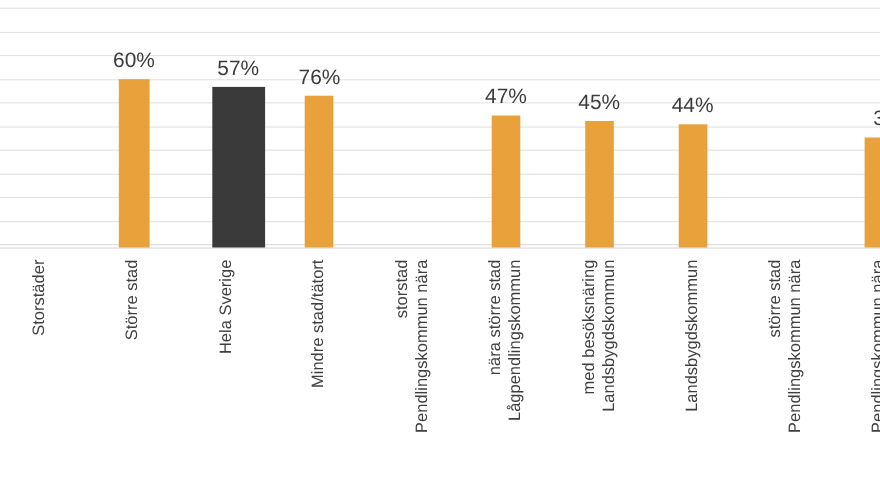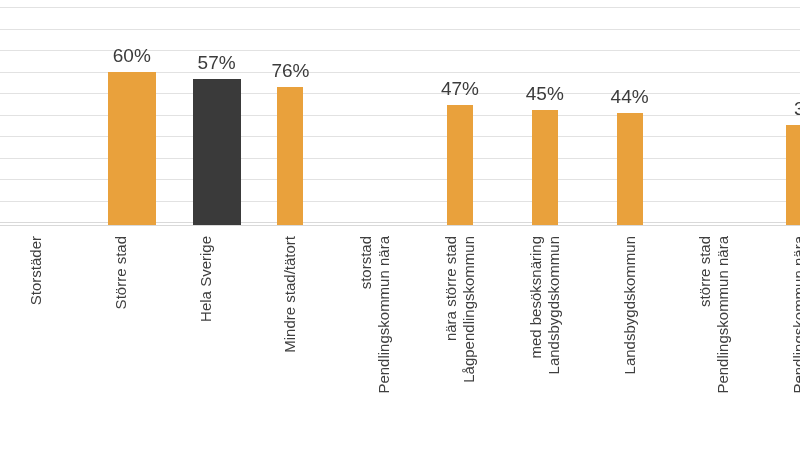--- a/index.html
+++ b/index.html
@@ -121,21 +121,21 @@
       <div class="gridline" style="top: 114.5px;"></div>
       <div class="gridline" style="top: 136px;"></div>
       <div class="gridline" style="top: 157.5px;"></div>
       <div class="gridline" style="top: 179px;"></div>
       <div class="gridline" style="top: 200.5px;"></div>
       <div class="gridline baseline" style="top: 222px;"></div>
       <div class="gridline baseline" style="top: 225px; background: rgb(217, 217, 217);"></div>
     </div>
 
   <div id="plot">
-      <div class="bar-slot" style="left: 107.8px; width: 48px;">
+      <div class="bar-slot" style="left: 107.8px; width: 28px;">
         <div class="bar" style="height: 153.18px; background: rgb(233, 161, 60);"></div>
         <div class="bar-label" style="top: 45.82px; color: rgb(60, 60, 60);">60%</div>
       </div>
       <div class="bar-slot" style="left: 192.6px; width: 48px;">
         <div class="bar" style="height: 145.521px; background: rgb(58, 58, 58);"></div>
         <div class="bar-label" style="top: 53.479px; color: rgb(60, 60, 60);">57%</div>
       </div>
       <div class="bar-slot" style="left: 277.4px; width: 26px;">
         <div class="bar" style="height: 137.862px; background: rgb(233, 161, 60);"></div>
         <div class="bar-label" style="top: 61.138px; color: rgb(60, 60, 60);">76%</div>

